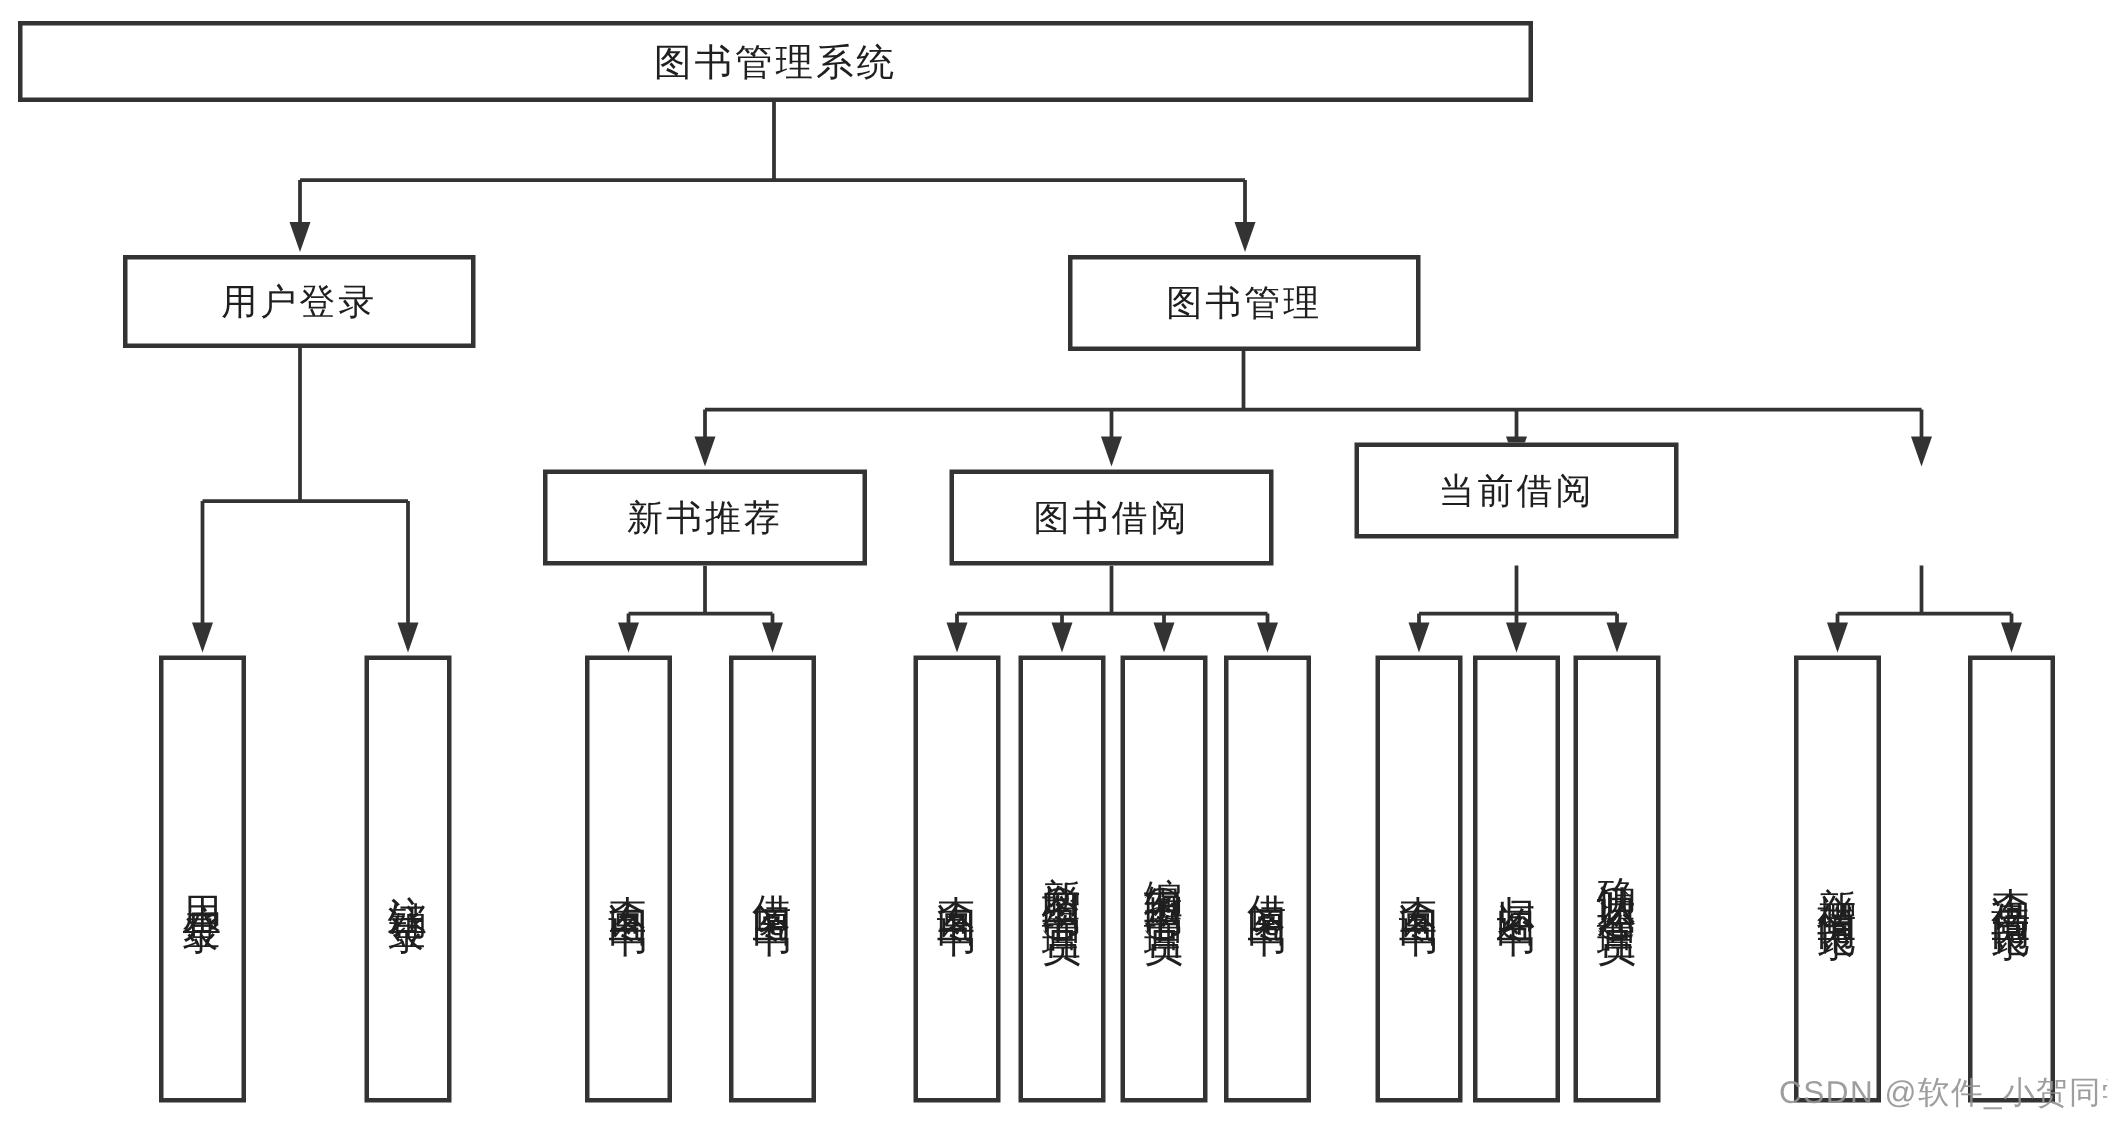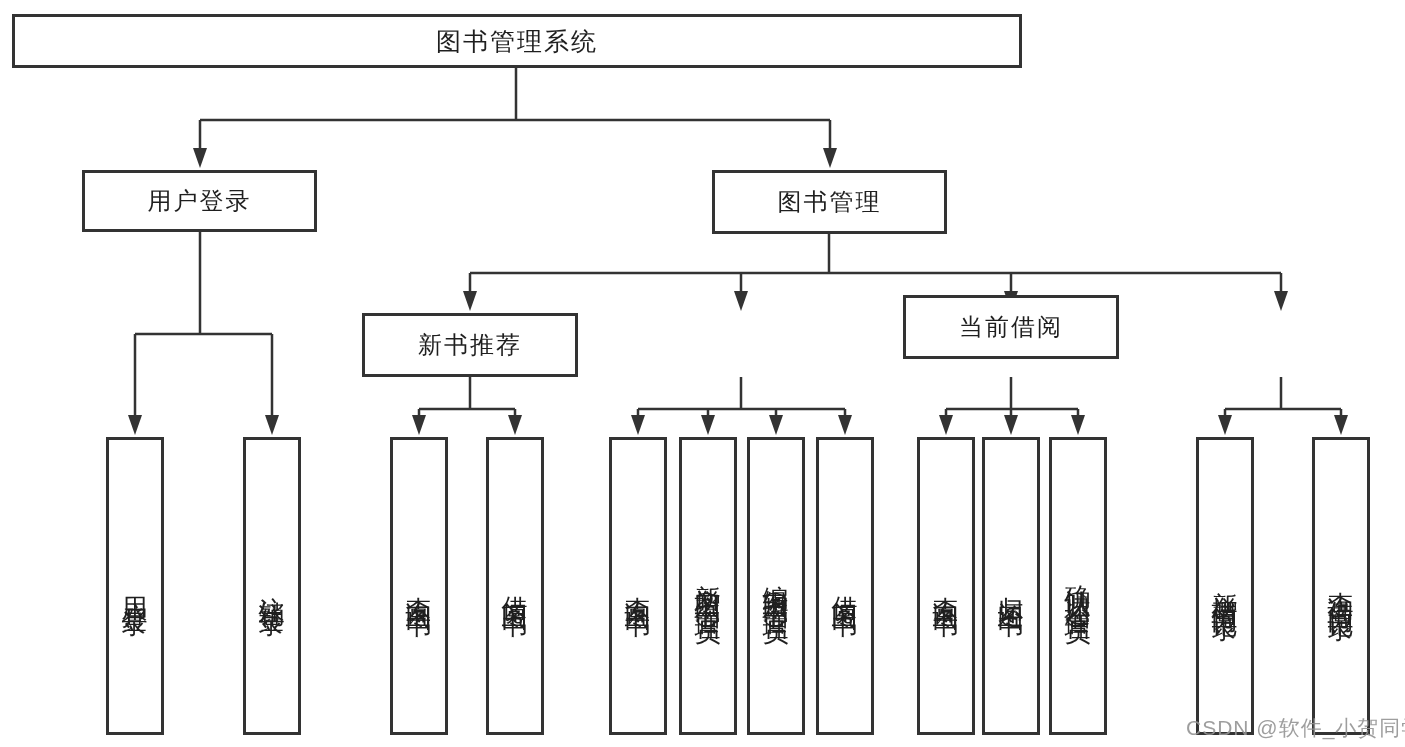--- a/index.html
+++ b/index.html
@@ -95,20 +95,21 @@
       <polygon points="1334,415 1348,415 1341,435"></polygon>
     </g>
   </svg>
 
   <div class="node h root" style="left:12px; top:14px; width:1010px; height:54px;">图书管理系统</div>
 
   <div class="node h" style="left:82px; top:170px; width:235px; height:62px;">用户登录</div>
   <div class="node h" style="left:712px; top:170px; width:235px; height:64px;">图书管理</div>
 
   <div class="node h" style="left:362px; top:313px; width:216px; height:64px;">新书推荐</div>
+  <div class="node h" style="left:633px; top:313px; width:216px; height:64px;">图书借阅</div>
   <div class="node h" style="left:903px; top:295px; width:216px; height:64px;">当前借阅</div>
 
   <div class="node v" style="left:106px;">
     <span class="vtext">用户登录</span>
   </div>
   <div class="node v" style="left:243px;">
     <span class="vtext">注销登录</span>
   </div>
 
   <div class="node v" style="left:390px;">

